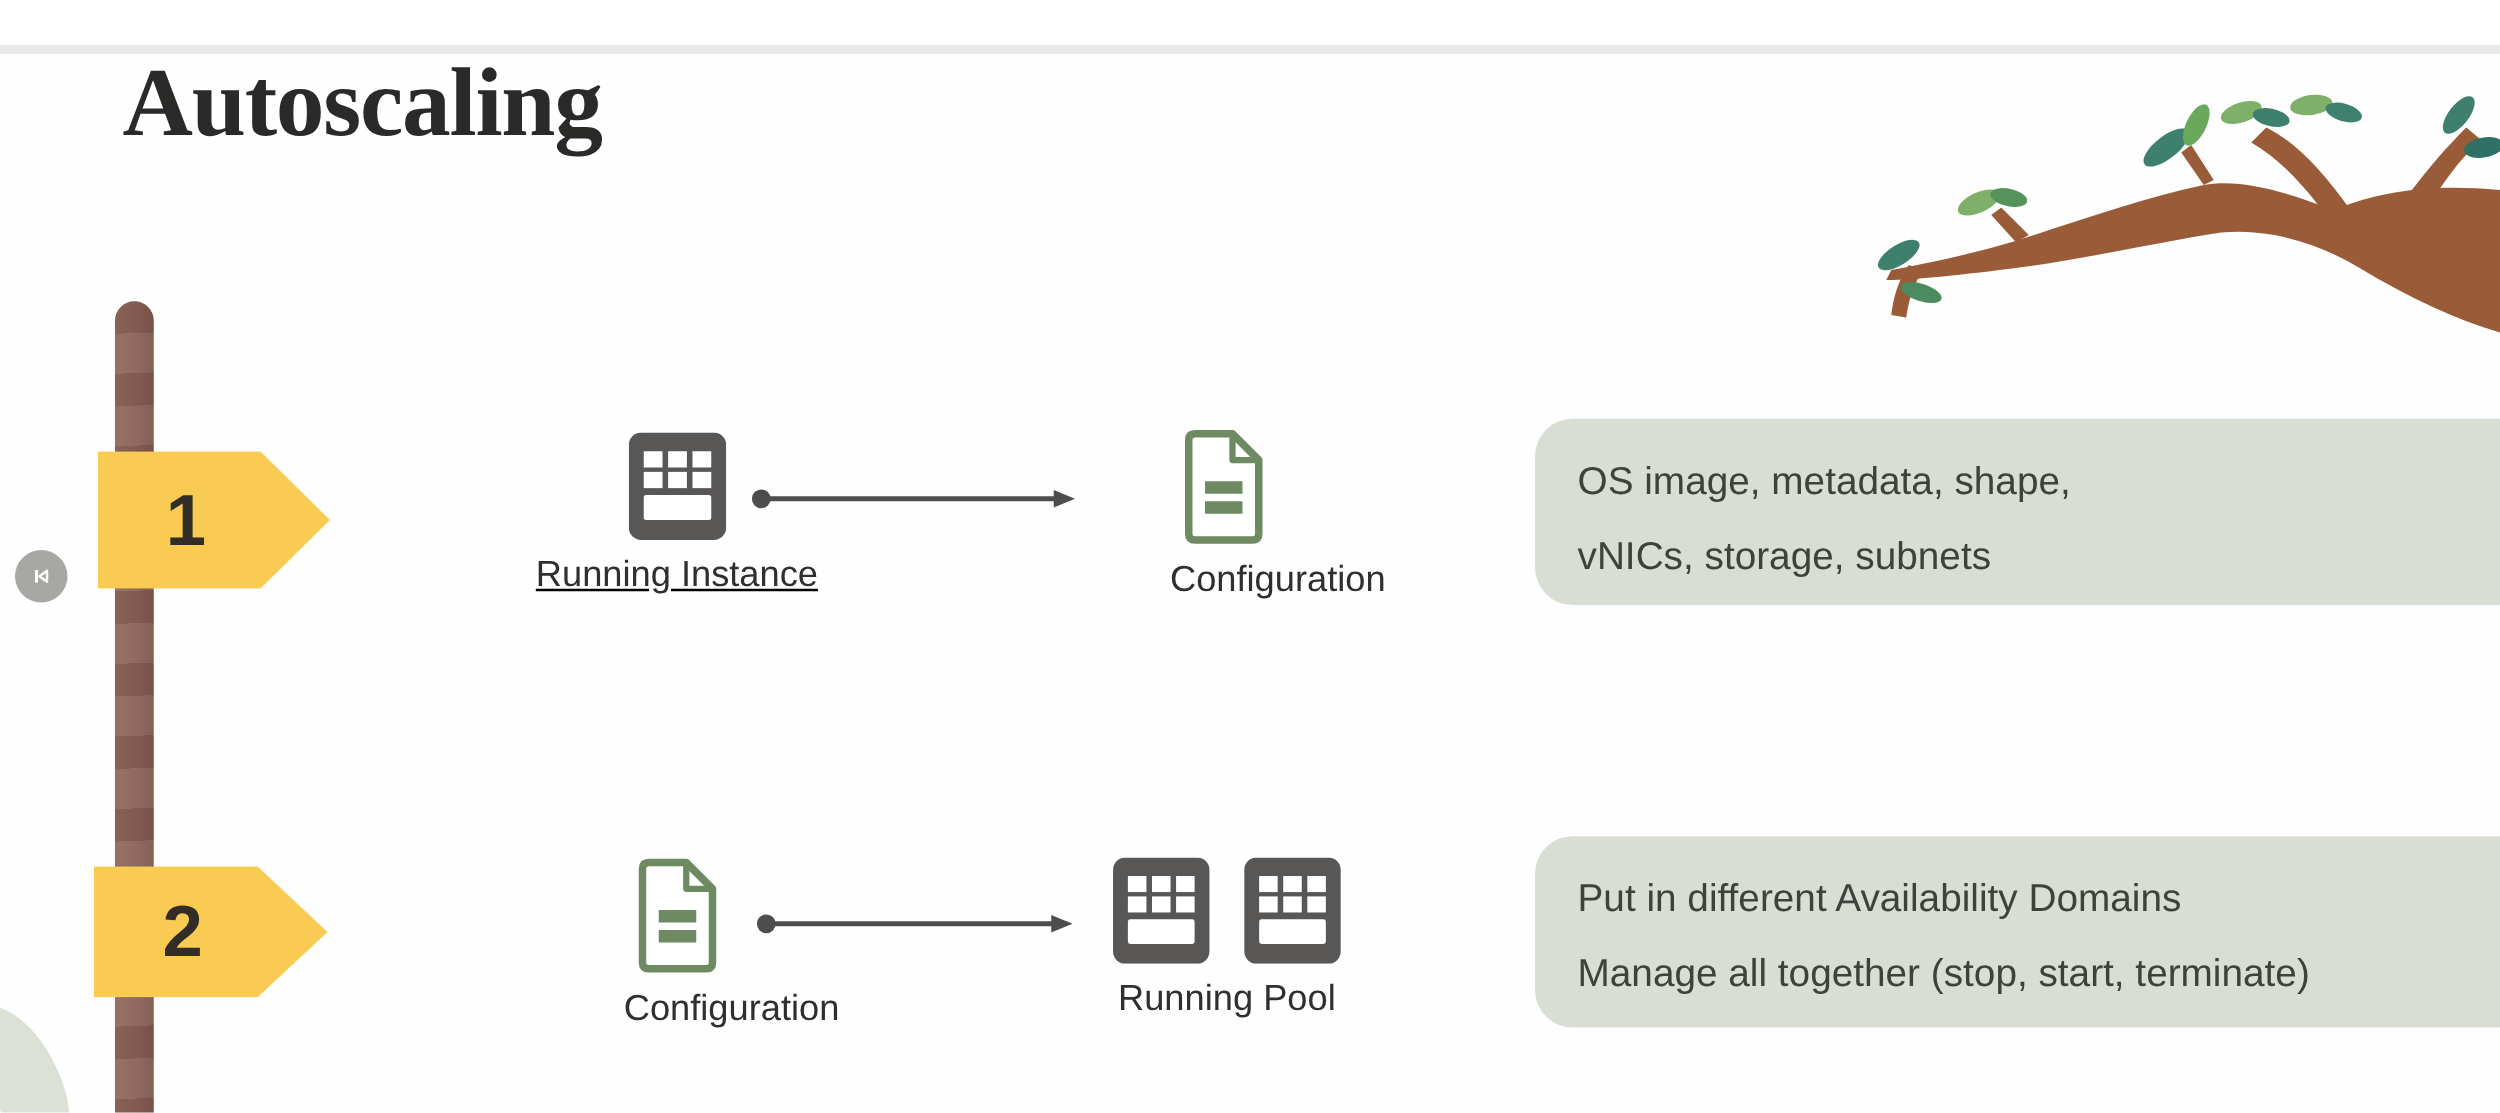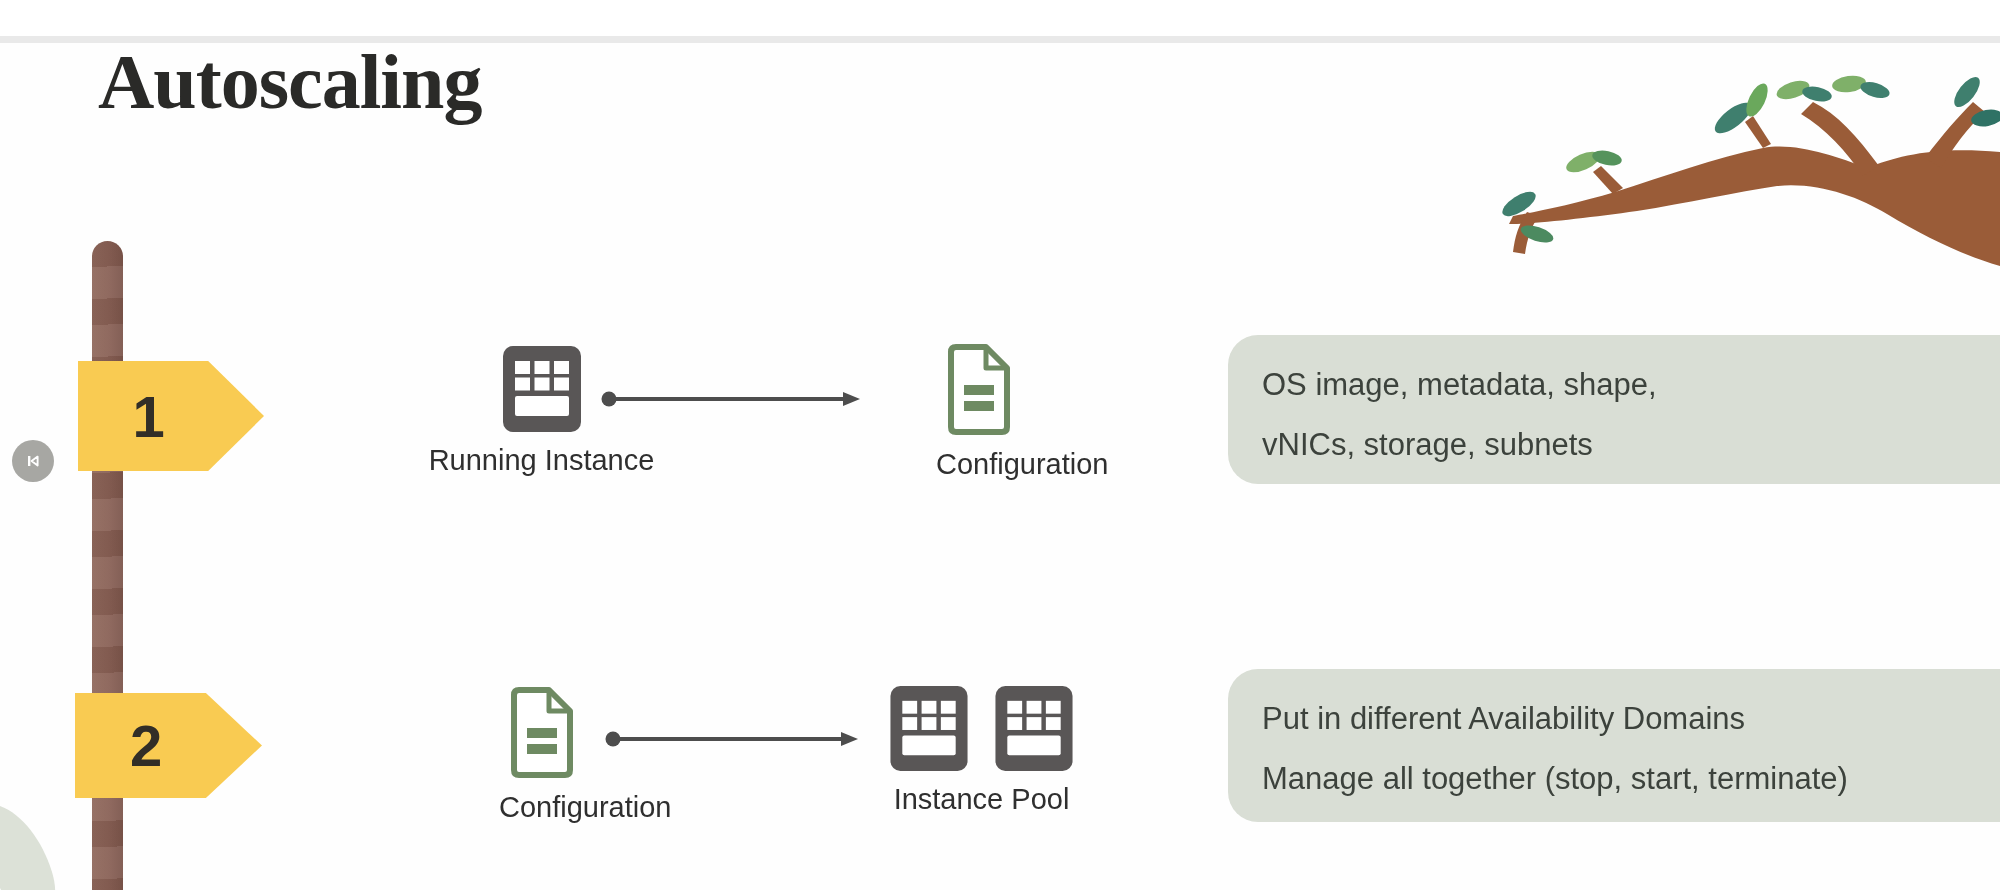--- a/index.html
+++ b/index.html
@@ -119,21 +119,21 @@
       <path d="M16.6 7.6 L10.6 12 L16.6 16.4 Z" fill="none" stroke="#ffffff" stroke-width="1.9" stroke-linejoin="round"></path>
     </svg>
   </button>
   <button class="nav-btn next">
     <svg width="23" height="23" viewBox="0 0 24 24">
       <path d="M15.8 7 V17" stroke="#ffffff" stroke-width="2.4" fill="none"></path>
       <path d="M7.4 7.6 L13.4 12 L7.4 16.4 Z" fill="none" stroke="#ffffff" stroke-width="1.9" stroke-linejoin="round"></path>
     </svg>
   </button>
 
-  <div class="block" style="left:424px;top:310px;width:235px;">
+  <div class="block" style="left:424px;top:310px;width:235px;text-decoration:underline;">
     <svg width="78" height="86" viewBox="0 0 78 86">
       <rect x="0" y="0" width="78" height="86" rx="10" fill="#595656"></rect>
       <g fill="#ffffff">
         <rect x="12" y="15" width="15" height="13"></rect>
           <rect x="31.5" y="15" width="15" height="13"></rect>
           <rect x="51" y="15" width="15" height="13"></rect>
         <rect x="12" y="31.5" width="15" height="13"></rect>
           <rect x="31.5" y="31.5" width="15" height="13"></rect>
           <rect x="51" y="31.5" width="15" height="13"></rect>
         <rect x="12" y="50" width="54" height="20" rx="2"></rect>
@@ -199,21 +199,21 @@
           <rect x="12" y="15" width="15" height="13"></rect>
             <rect x="31.5" y="15" width="15" height="13"></rect>
             <rect x="51" y="15" width="15" height="13"></rect>
           <rect x="12" y="31.5" width="15" height="13"></rect>
             <rect x="31.5" y="31.5" width="15" height="13"></rect>
             <rect x="51" y="31.5" width="15" height="13"></rect>
           <rect x="12" y="50" width="54" height="20" rx="2"></rect>
         </g>
       </svg>
     </div>
-    <div class="label">Instance Pool</div>
+    <div class="label">Running Pool</div>
   </div>
 
   <div class="note note-2">
     <div class="line">Put in different Availability Domains</div>
     <div class="line">Manage all together (stop, start, terminate)</div>
   </div>
 
   <svg class="blob" width="62" height="138" viewBox="0 0 62 138">
     <path d="M0,18 C22,26 42,52 52,84 C58,104 56,122 42,128 C28,132 10,120 0,100 Z" fill="#dce1d7"></path>
   </svg>

